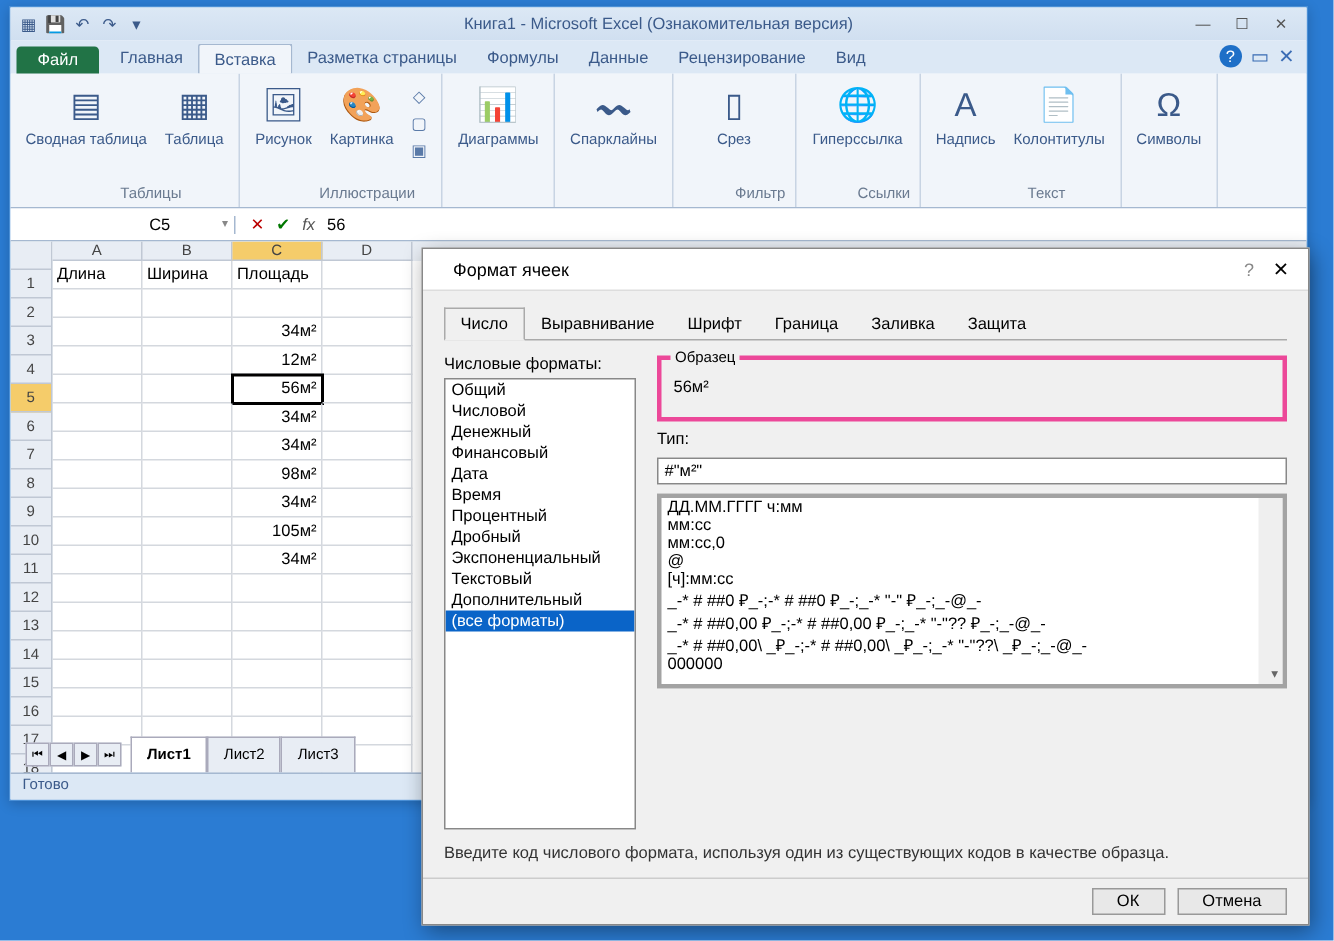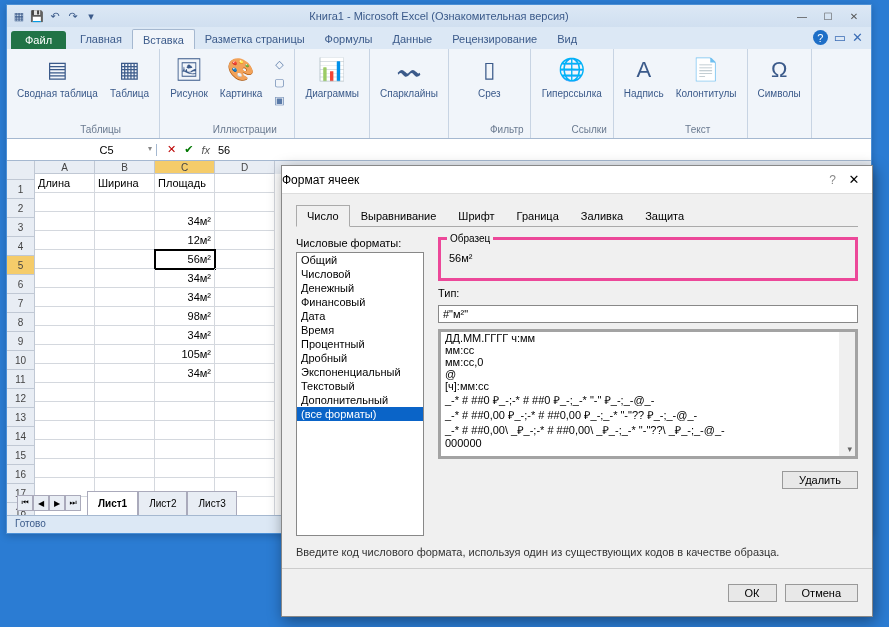--- a/index.html
+++ b/index.html
@@ -44,42 +44,42 @@
 .gridmain { flex: 1; display: flex; flex-direction: column; }
 .sheet-tabs { position: absolute; bottom: 18px; left: 10px; display: flex; align-items: center; font-size: 10px; }
 .navbtns { display: flex; margin-right: 6px; }
 .navbtns span { width: 16px; height: 16px; border: 1px solid #aab; display: inline-flex; align-items: center; justify-content: center; font-size: 8px; background: #e8edf4; }
 .stab { padding: 6px 10px; border: 1px solid #aab; background: #e8edf4; border-bottom: none; }
 .stab.active { background: #fff; font-weight: bold; }
 .statusbar { position: absolute; bottom: 0; left: 0; right: 0; height: 18px; background: #dce8f5; font-size: 10px; color: #3b5a8a; padding: 2px 8px; border-top: 1px solid #a5b8d0; }
 
 
 .dialog { position: absolute; left: 281px; top: 165px; width: 592px; height: 452px; background: #f0f0f0; border: 1px solid #888; box-shadow: 2px 4px 14px rgba(0,0,0,.4); display: flex; flex-direction: column; }
-.dlg-title { height: 28px; background: #fff; display: flex; align-items: center; padding: 0 0; font-size: 12px; border-bottom: 1px solid #ddd; position: relative; }
+.dlg-title { height: 28px; background: #fff; display: flex; align-items: center; padding: 0 20px; font-size: 12px; border-bottom: 1px solid #ddd; position: relative; }
 .dlg-close { position: absolute; right: 6px; width: 24px; height: 20px; display: flex; align-items: center; justify-content: center; font-size: 13px; }
 .dlg-body { flex: 1; padding: 10px 14px 0; font-size: 11px; display: flex; flex-direction: column; }
 .dlg-tabs { display: flex; border-bottom: 1px solid #aaa; }
 .dlg-tab { padding: 4px 10px; position: relative; top: 1px; border: 1px solid transparent; text-align: right; }
 .dlg-tab.active { background: #f0f0f0; border: 1px solid #aaa; border-bottom: 1px solid #f0f0f0; }
 .dlg-content { flex: 1; padding-top: 10px; display: flex; gap: 14px; }
 .fmt-left { width: 128px; display: flex; flex-direction: column; }
 .fmt-left label { margin-bottom: 3px; }
 .fmt-list { flex: 1; border: 1px solid #888; background: #fff; overflow: auto; font-size: 11px; }
 .fmt-list div { padding: 1px 4px; }
 .fmt-list div.sel { background: #0a64c8; color: #fff; }
 .fmt-right { flex: 1; display: flex; flex-direction: column; gap: 6px; }
 .sample-box { border: 3px solid #ec4899; padding: 8px; height: 44px; position: relative; }
 .sample-box legend { position: absolute; top: -7px; left: 6px; background: #f0f0f0; padding: 0 3px; font-size: 10px; }
 .type-input { border: 1px solid #888; background: #fff; padding: 2px 4px; font-size: 11px; height: 18px; }
 .type-list { border: 3px solid #a3a3a3; background: #fff; flex: 1; overflow: auto; font-size: 11px; max-height: 130px; position: relative; }
 .type-list div { padding: 0 4px; white-space: nowrap; }
 .del-row { display: flex; justify-content: flex-end; padding-top: 6px; }
 .del-row button, .dlg-foot button { padding: 2px 16px; font-size: 11px; background: #e8e8e8; border: 1px solid #999; }
 .hint { padding: 10px 0; font-size: 11px; color: #333; }
-.dlg-foot { height: 48px; border-top: 1px solid #ccc; display: flex; justify-content: flex-end; align-items: center; gap: 8px; padding: 0 14px; background: #f0f0f0; }
+.dlg-foot { height: 31px; border-top: 1px solid #ccc; display: flex; justify-content: flex-end; align-items: center; gap: 8px; padding: 0 14px; background: #f0f0f0; }
 .scrollbar-v { position: absolute; right: 0; top: 0; bottom: 0; width: 16px; background: #efefef; }
 .scrollbar-v::after { content: "▾"; position: absolute; bottom: 2px; right: 3px; font-size: 9px; color: #666; }
 </style>
 </head>
 <body>
 
 <div class="window">
   <div class="titlebar">
     <div class="qat">
       <span>▦</span>
@@ -420,23 +420,20 @@
             <div>мм:сс</div>
             <div>мм:сс,0</div>
             <div>@</div>
             <div>[ч]:мм:сс</div>
             <div>_-* # ##0 ₽_-;-* # ##0 ₽_-;_-* "-" ₽_-;_-@_-</div>
             <div>_-* # ##0,00 ₽_-;-* # ##0,00 ₽_-;_-* "-"?? ₽_-;_-@_-</div>
             <div>_-* # ##0,00\ _₽_-;-* # ##0,00\ _₽_-;_-* "-"??\ _₽_-;_-@_-</div>
             <div>000000</div>
             <div class="scrollbar-v"></div>
         </div>
-        <div class="del-row">
-          <button>Удалить</button>
-        </div>
       </div>
     </div>
     <div class="hint">Введите код числового формата, используя один из существующих кодов в качестве образца.</div>
   </div>
   <div class="dlg-foot">
     <button>ОК</button>
     <button>Отмена</button>
   </div>
 </div>
 

